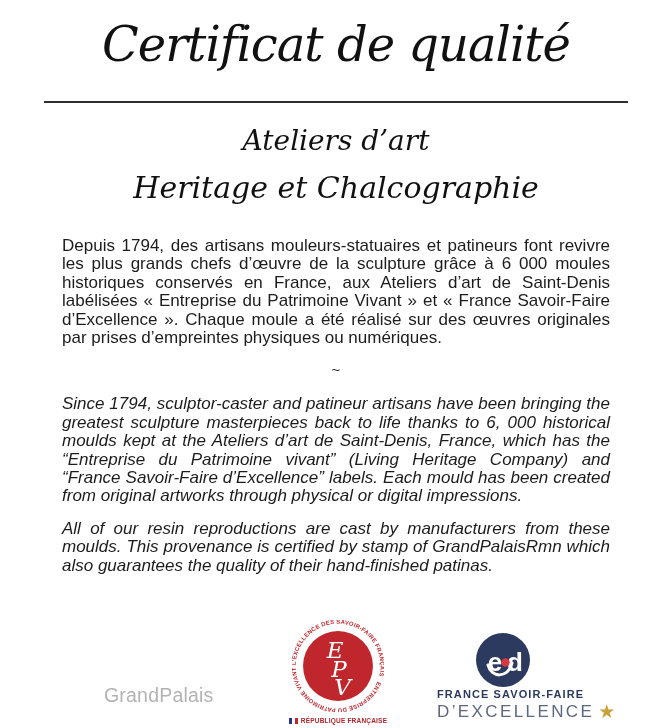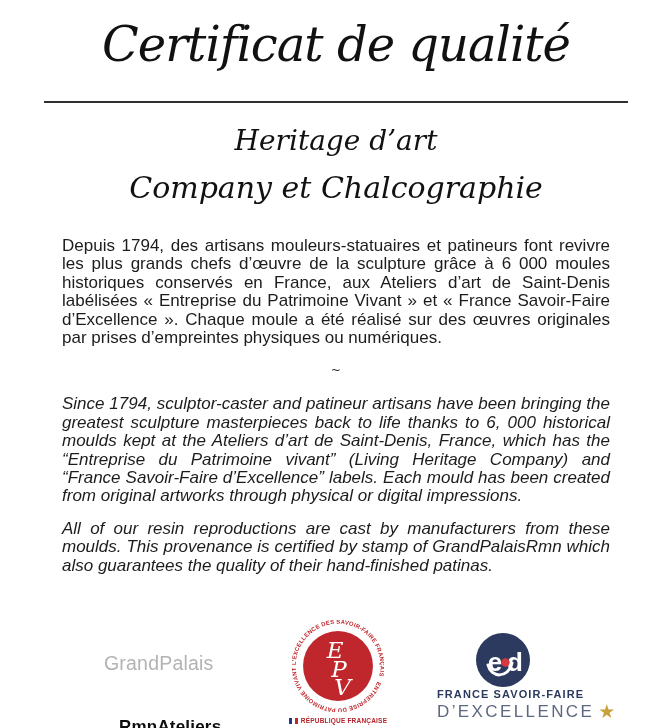--- a/index.html
+++ b/index.html
@@ -54,21 +54,21 @@
     margin: 2px 0 16px 0;
     height: 18px;
   }
   .footer {
     position: absolute;
     left: 0; top: 620px;
     width: 672px; height: 108px;
   }
   
   .logo-gp { position: absolute; left: 104px; top: 33px; line-height: 20px; }
-  .gp-line1 { font-size: 19.5px; font-weight: normal; color: #b3b3b3; letter-spacing: 0.2px; }
+  .gp-line1 { font-size: 19.5px; font-weight: normal; color: #b3b3b3; letter-spacing: 0.2px; margin-top: 32px; }
   .gp-line2 { font-size: 17px; font-weight: bold;   color: #0d0d0d; margin-left: 15px; letter-spacing: 0.2px; margin-top: 44px; }
   
   .logo-epv { position: absolute; left: 292px; top: 0; width: 92px; text-align: center; }
   .epv-republique {
     margin-top: 1px;
     display: flex; align-items: center; justify-content: center; gap: 3px;
   }
   .epv-flag { display: inline-flex; }
   .epv-flag span { width: 3px; height: 6px; display: inline-block; }
   .epv-rep-text {
@@ -91,22 +91,22 @@
 </style>
 </head>
 <body>
 
 <div class="page">
 
   <h1 class="title">Certificat de qualité</h1>
 
   <hr class="rule">
 
-  <div class="subtitle s1">Heritage d’art</div>
-  <div class="subtitle s2">Company et Chalcographie</div>
+  <div class="subtitle s1">Ateliers d’art</div>
+  <div class="subtitle s2">Heritage et Chalcographie</div>
 
   <p class="body first">Depuis 1794, des artisans mouleurs-statuaires et patineurs font revivre les plus grands chefs d’œuvre de la sculpture grâce à 6 000 moules historiques conservés en France, aux Ateliers d’art de Saint-Denis labélisées « Entreprise du Patrimoine Vivant » et « France Savoir-Faire d’Excellence ». Chaque moule a été réalisé sur des œuvres originales par prises d’empreintes physiques ou numériques.</p>
 
   <div class="tilde">~</div>
 
   <p class="body en">Since 1794, sculptor-caster and patineur artisans have been bringing the greatest sculpture masterpieces back to life thanks to 6, 000 historical moulds kept at the Ateliers d’art de Saint-Denis, France, which has the “Entreprise du Patrimoine vivant” (Living Heritage Company) and “France Savoir-Faire d’Excellence” labels. Each mould has been created from original artworks through physical or digital impressions.</p>
   <p class="body en">All of our resin reproductions are cast by manufacturers from these moulds. This provenance is certified by stamp of GrandPalaisRmn which also guarantees the quality of their hand-finished patinas.</p>
 
   <div class="footer">
 

